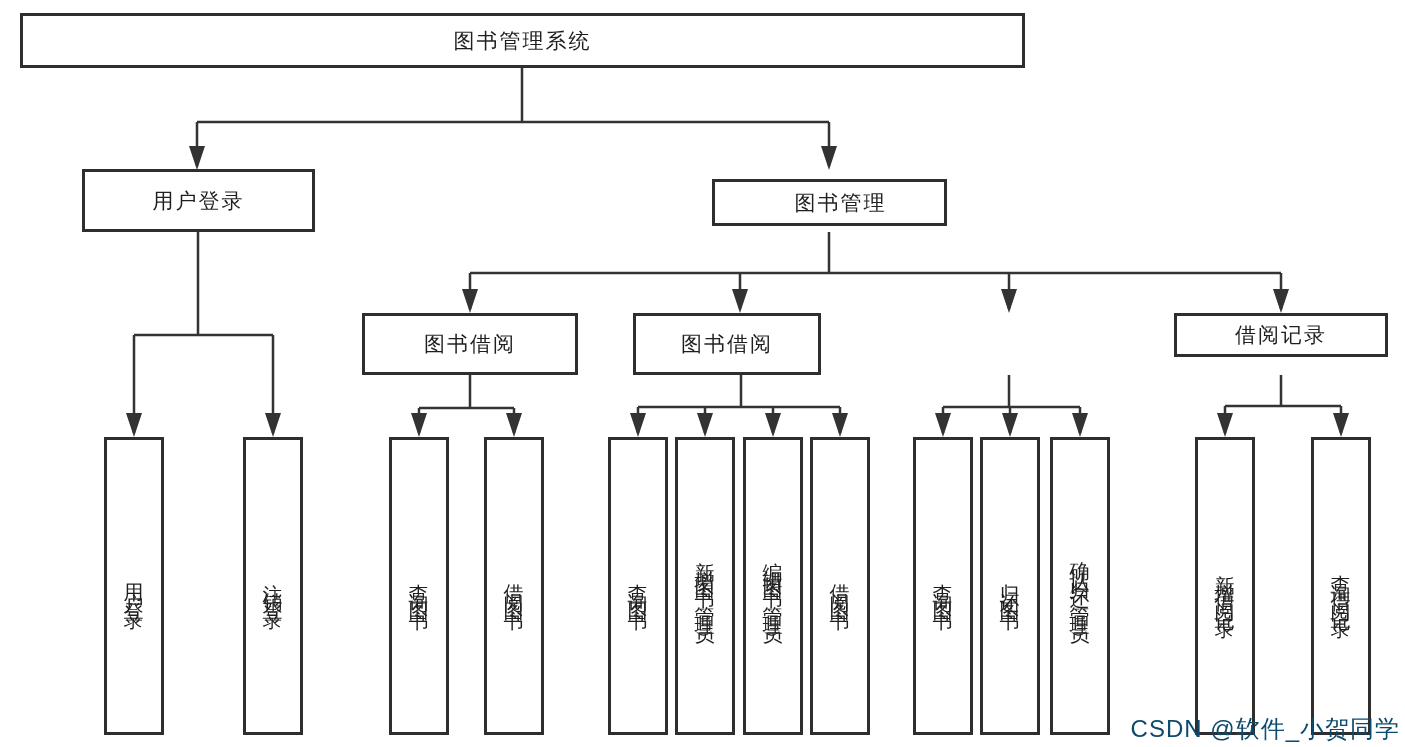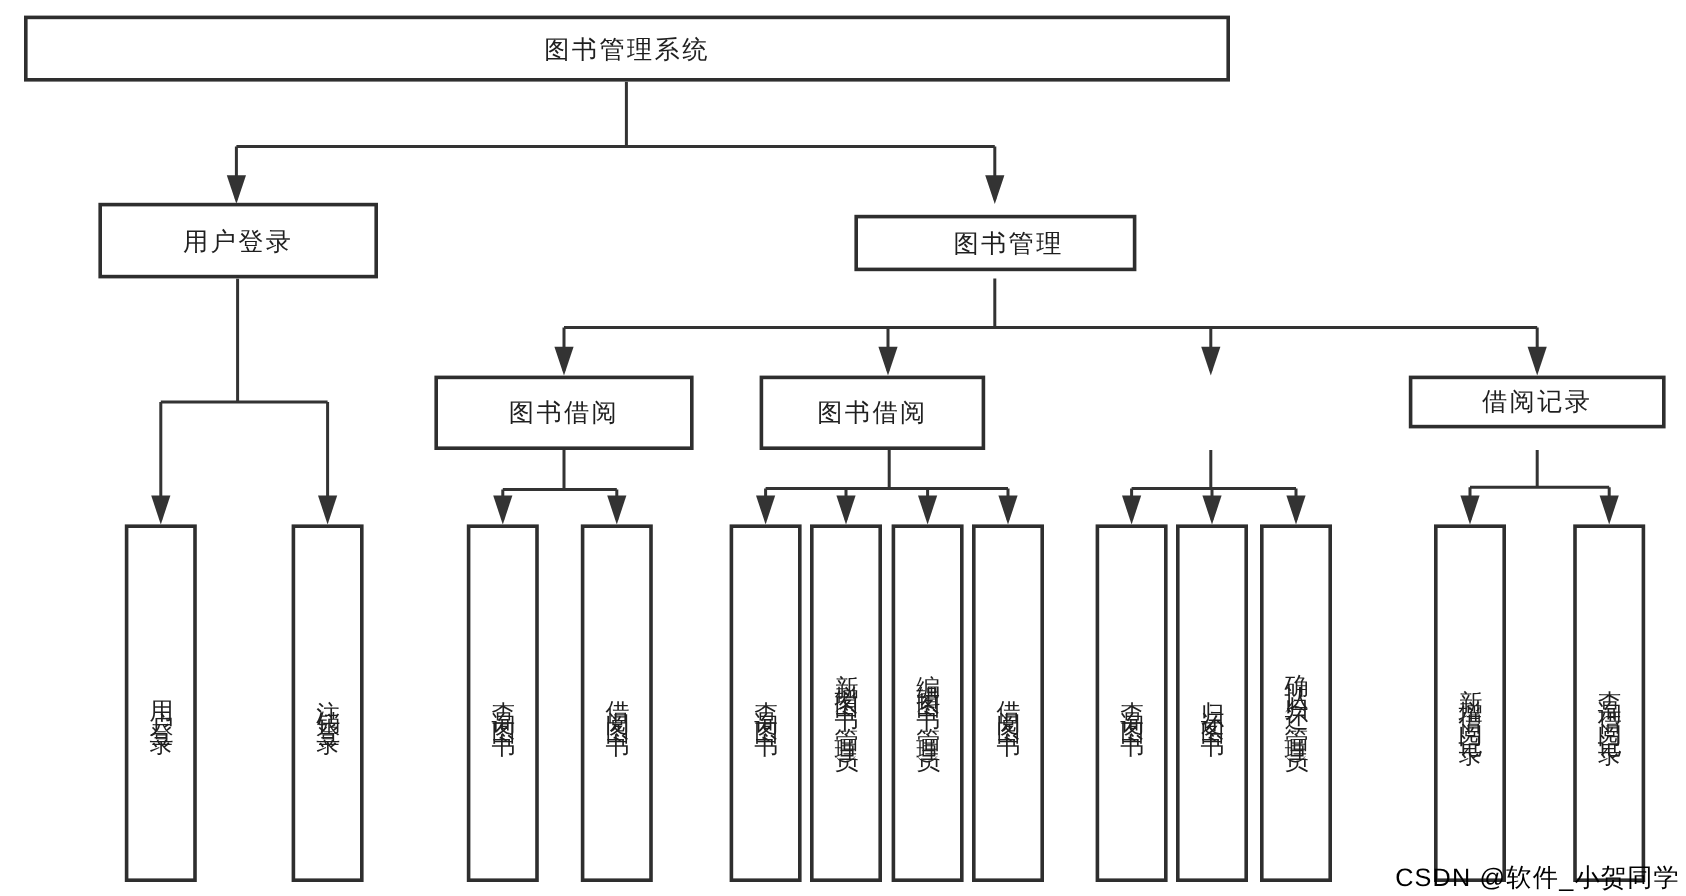--- a/index.html
+++ b/index.html
@@ -41,23 +41,23 @@
     text-orientation: mixed;
     letter-spacing: 9px;
     line-height: 1;
     font-size: 20px;
     white-space: nowrap;
   }
   .watermark {
     position: absolute;
     right: 5px;
     bottom: 2px;
-    font-size: 21px;
+    font-size: 24px;
     letter-spacing: 1px;
-    color: #000000;
+    color: #0c4a6e;
     z-index: 10;
   }
 </style>
 </head>
 <body>
 
 <div class="canvas">
 
   <svg class="lines" width="1405" height="747" viewBox="0 0 1405 747">
     <g stroke="#333333" stroke-width="2.5" fill="none">

